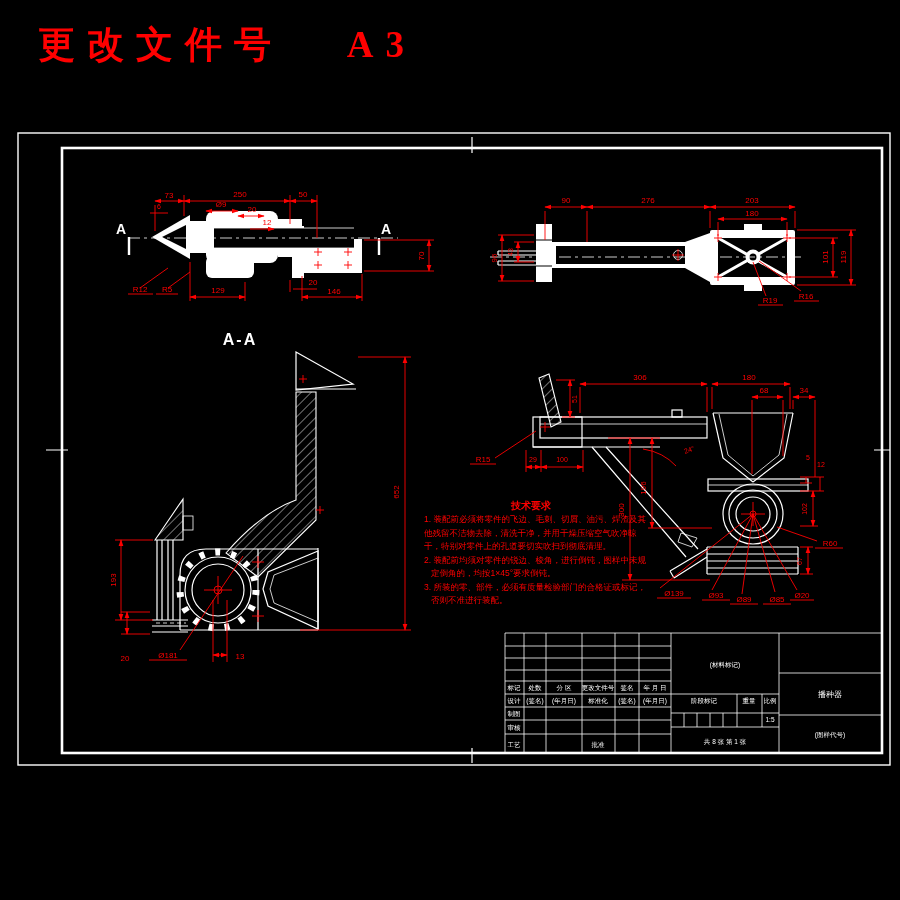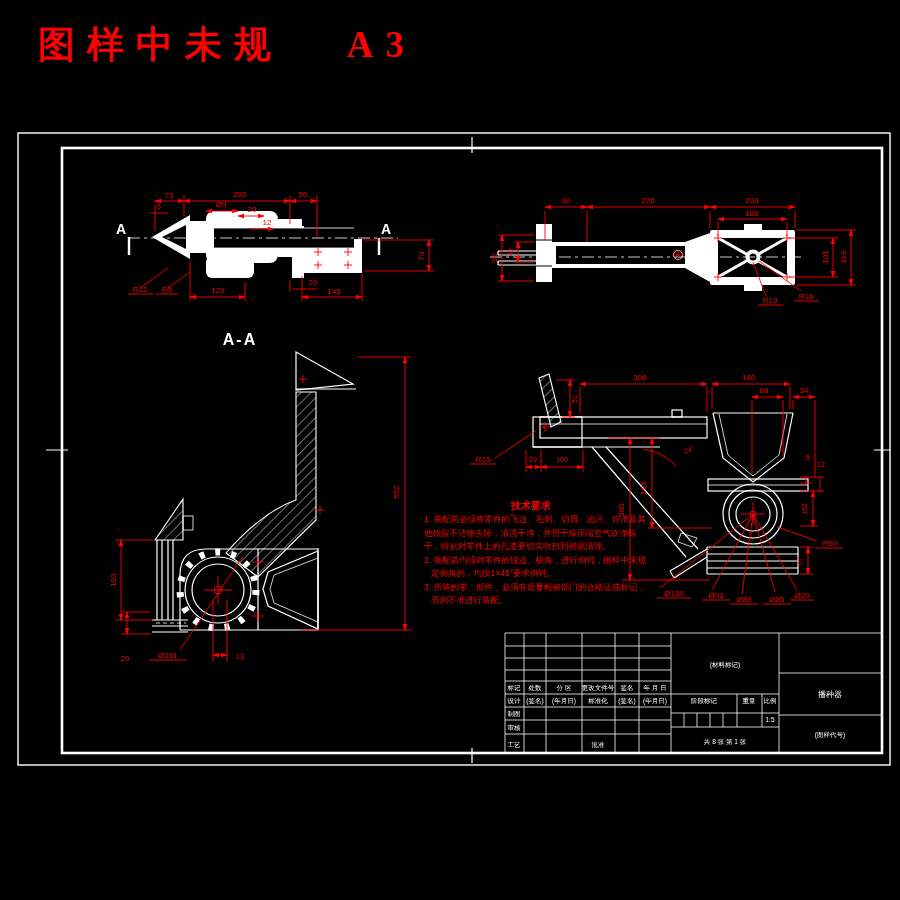--- a/index.html
+++ b/index.html
@@ -22,21 +22,21 @@
   .wt{fill:#fff;font:6.5px "Liberation Sans",sans-serif;text-anchor:middle}
   .wt8{font-size:8px}
   .wtb{fill:#fff;font:bold 14px "Liberation Sans",sans-serif;text-anchor:middle}
   .tr{fill:#f00;font:8.5px "Liberation Sans",sans-serif}
   .trt{fill:#f00;font:bold 10px "Liberation Sans",sans-serif;text-anchor:middle}
 </style>
 </head>
 <body>
 
 <div id="stage">
-  <h1 id="dwg-title">图样中未规   A3</h1>
+  <h1 id="dwg-title">更改文件号   A3</h1>
 
   <svg width="900" height="900" viewBox="0 0 900 900">
     <defs>
       <pattern id="hatch" width="7" height="7" patternUnits="userSpaceOnUse" patternTransform="rotate(45)">
         <line x1="0" y1="0" x2="0" y2="7" stroke="#fff" stroke-width="0.9"></line>
       </pattern>
       <marker id="a" viewBox="0 0 10 10" refX="9" refY="5" markerWidth="8" markerHeight="8" orient="auto-start-reverse">
         <path d="M0,1.5 L10,5 L0,8.5 z" fill="#f00"></path>
       </marker>
     </defs>

